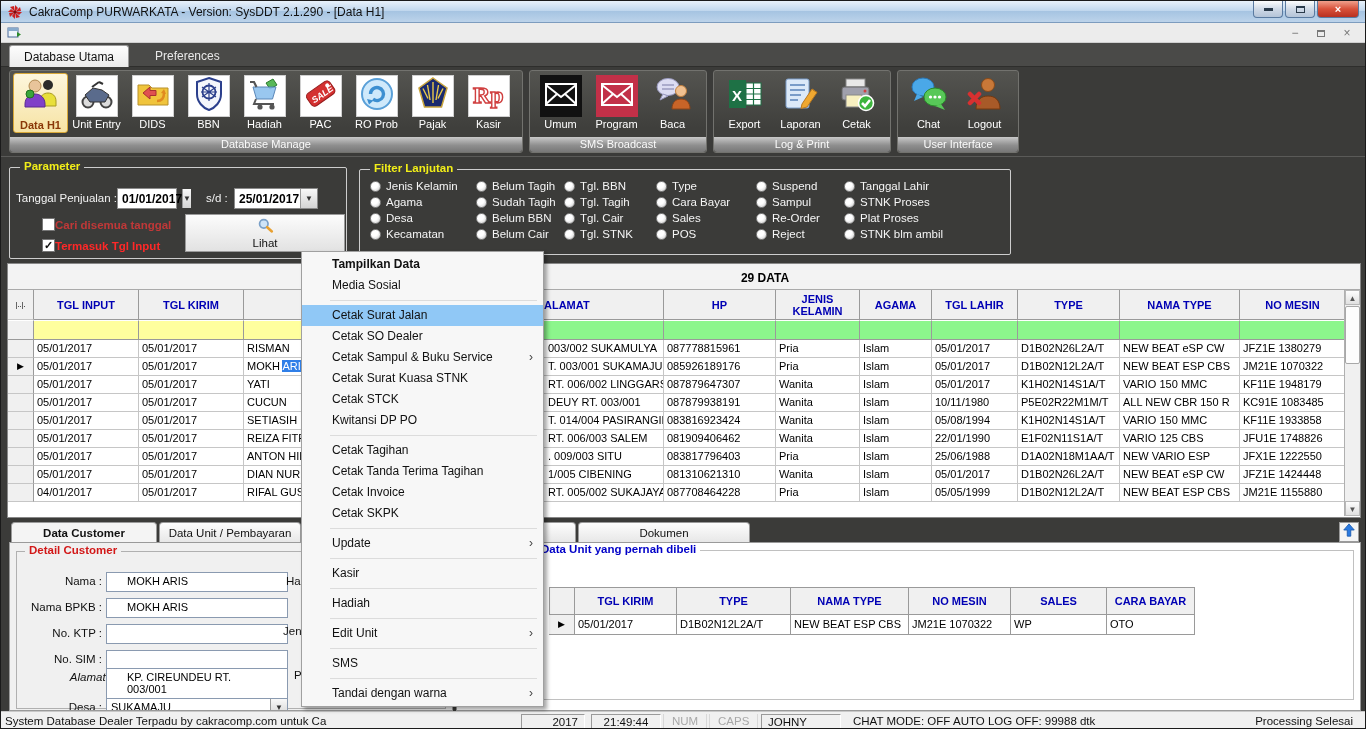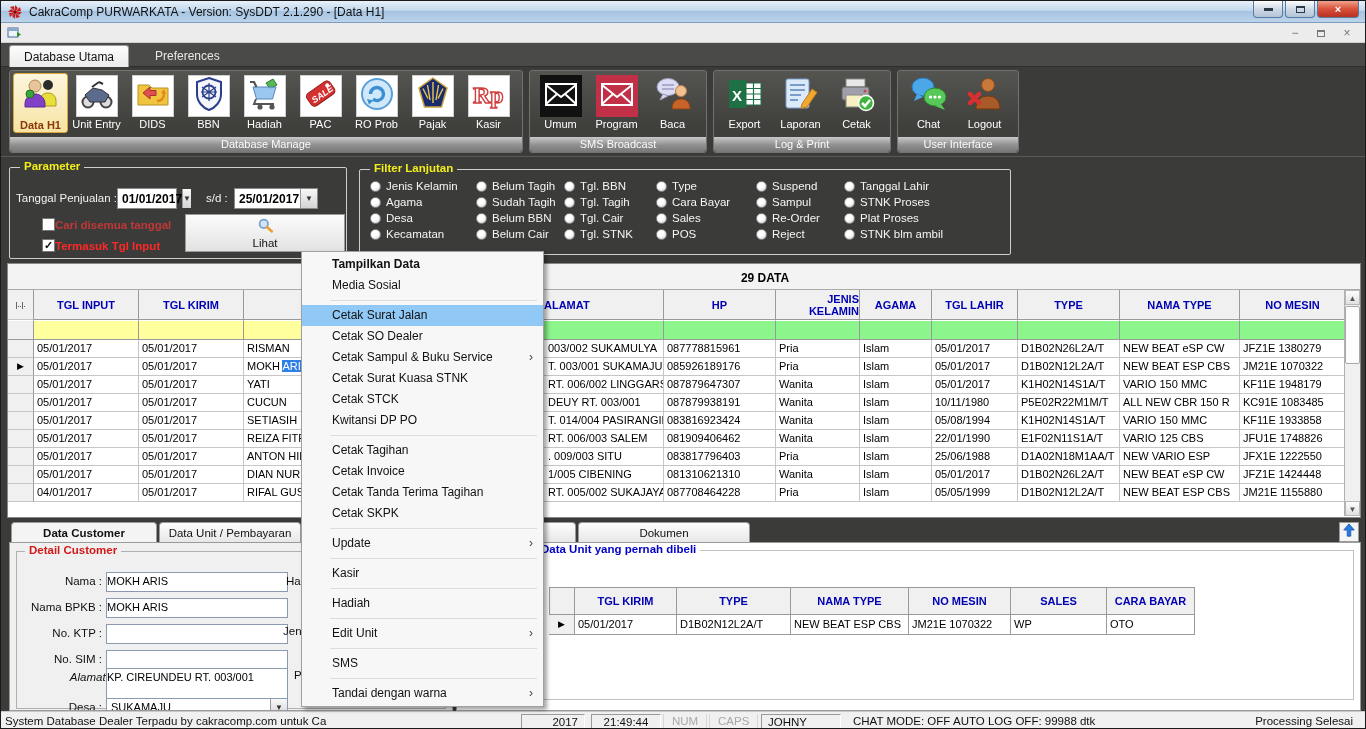--- a/index.html
+++ b/index.html
@@ -77,21 +77,21 @@
   .radio{width:11px;height:11px;border-radius:50%;border:1px solid #888;
     background:radial-gradient(circle at 35% 30%,#fff 40%,#c8c8c8);}
   .flabel{color:#f5f5f5;font-size:11.5px;white-space:nowrap;}
 
   
   #gridwrap{position:absolute;left:6px;top:262px;width:1354px;height:255px;background:#fff;border:1px solid #888;}
   #countbar{position:absolute;left:0;top:0;right:0;height:26px;background:#f3f3f3;border-bottom:1px solid #aaa;}
   #countbar span{position:absolute;left:757px;top:7px;transform:translateX(-50%);font-size:12px;font-weight:bold;color:#000;}
   #gridheader{position:absolute;left:0;top:26px;display:flex;height:30px;}
   .ghead{background:#f0f0f0;color:#0000b4;font-weight:bold;font-size:11px;display:flex;align-items:center;
-    justify-content:center;text-align:right;border-right:1px solid #9a9a9a;border-bottom:1px solid #9a9a9a;
+    justify-content:center;text-align:center;border-right:1px solid #9a9a9a;border-bottom:1px solid #9a9a9a;
     white-space:normal;line-height:12px;overflow:hidden;}
   #gridfilter{position:absolute;left:0;top:56px;display:flex;height:20px;}
   .gfilter{border-right:1px solid #9a9a9a;border-bottom:1px solid #9a9a9a;border-top:1px solid #fff;}
   .gfilter.yellow{background:#ffff9e;}
   .gfilter.green{background:#8cf68c;}
   .gfilter.gray{background:#f0f0f0;}
   #gridrows{position:absolute;left:0;top:76px;}
   .grow{display:flex;height:18px;}
   .gdata{font-size:11px;line-height:17px;padding:0 3px;border-right:1px solid #c6c6c6;border-bottom:1px solid #c6c6c6;
     white-space:nowrap;overflow:hidden;color:#000;}
@@ -109,21 +109,21 @@
   
   #bottompanel{position:absolute;left:0;top:517px;width:100%;height:193px;background:#3b3b39;}
   .btab{position:absolute;top:4px;height:21px;background:linear-gradient(#fdfdfd,#e6e6e6);border:1px solid #9a9a9a;
     border-bottom:none;border-radius:4px 4px 0 0;font-size:11.5px;line-height:20px;text-align:center;color:#111;}
   .btab.active{font-weight:bold;background:#f4f4f4;}
   #custpanel{position:absolute;left:8px;top:24px;width:444px;height:169px;background:#f0f0f0;border:1px solid #9a9a9a;overflow:hidden;}
   #custgroup{position:absolute;left:6px;top:8px;width:430px;height:158px;border:1px solid #b0b0b0;}
   #custgroup .gtitle{background:#f0f0f0;color:#d21818;left:8px;}
   .frow-label{position:absolute;width:88px;text-align:right;font-size:11.5px;color:#111;}
   .finput{position:absolute;left:89px;width:182px;background:#fff;border:1px solid #8a9ab0;font-size:11px;
-    padding:2px 0;color:#000;overflow:hidden;white-space:nowrap;}
+    padding:2px 20px;color:#000;overflow:hidden;white-space:nowrap;}
   .finput.multi{white-space:normal;line-height:12px;}
   .fdrop{display:flex;padding:0;}
   .fdrop .dval{flex:1;font-size:11px;padding:2px 4px;white-space:nowrap;overflow:hidden;}
   .cliplabel{position:absolute;font-size:11.5px;color:#111;}
   #rightpanel{position:absolute;left:455px;top:24px;width:905px;height:169px;background:#fff;border:1px solid #9a9a9a;}
   #upbtn{position:absolute;right:6px;top:4px;width:20px;height:20px;background:#f4f4f4;border:1px solid #9a9a9a;
     display:flex;align-items:center;justify-content:center;}
   #upbtn svg{width:14px;height:14px;}
   #unitgroup{position:absolute;left:73px;top:7px;width:824px;height:150px;border:1px solid #c0c0c0;}
   #unitgroup .gtitle{background:#fff;color:#0000c8;left:6px;}
@@ -815,22 +815,22 @@
       <div class="mitem"><span>Media Sosial</span></div>
       <div class="msep"></div>
       <div class="mitem hl"><span>Cetak Surat Jalan</span></div>
       <div class="mitem"><span>Cetak SO Dealer</span></div>
       <div class="mitem"><span>Cetak Sampul &amp; Buku Service</span><span class="sub">›</span></div>
       <div class="mitem"><span>Cetak Surat Kuasa STNK</span></div>
       <div class="mitem"><span>Cetak STCK</span></div>
       <div class="mitem"><span>Kwitansi DP PO</span></div>
       <div class="msep"></div>
       <div class="mitem"><span>Cetak Tagihan</span></div>
+      <div class="mitem"><span>Cetak Tanda Terima Tagihan</span></div>
       <div class="mitem"><span>Cetak Invoice</span></div>
-      <div class="mitem"><span>Cetak Tanda Terima Tagihan</span></div>
       <div class="mitem"><span>Cetak SKPK</span></div>
       <div class="msep"></div>
       <div class="mitem"><span>Update</span><span class="sub">›</span></div>
       <div class="msep"></div>
       <div class="mitem"><span>Kasir</span></div>
       <div class="msep"></div>
       <div class="mitem"><span>Hadiah</span></div>
       <div class="msep"></div>
       <div class="mitem"><span>Edit Unit</span><span class="sub">›</span></div>
       <div class="msep"></div>

